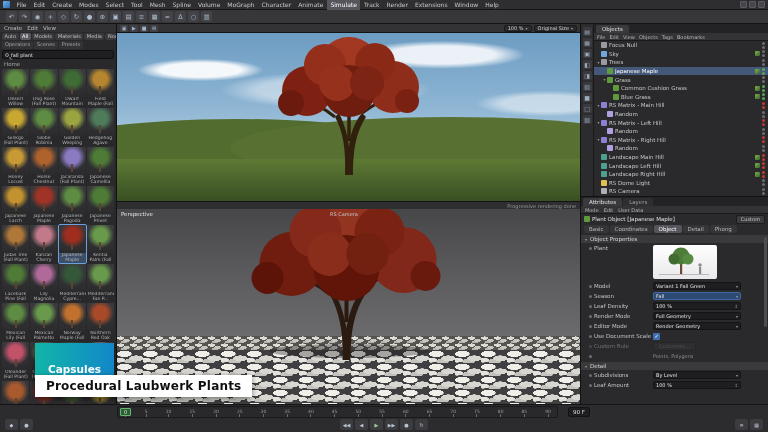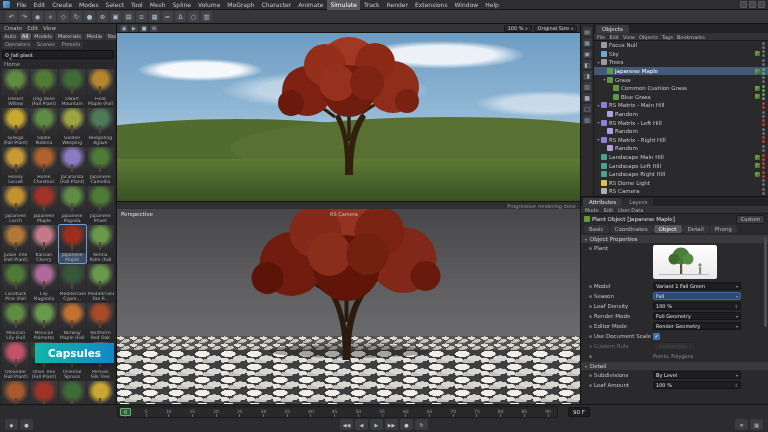--- a/index.html
+++ b/index.html
@@ -138,21 +138,21 @@
   .tline{width:1px;height:3px;background:#6a6a6e;}
   .playhead{position:absolute;left:2px;top:1px;bottom:1px;width:11px;background:#2f5d3a;border:1px solid #64b46e;border-radius:1px;color:#d4edd6;font-size:5px;display:flex;align-items:center;justify-content:center;}
   .framef{height:10px;background:#1e1e20;border:1px solid #141416;border-radius:2px;font-size:5.5px;color:#e0e0e0;display:flex;align-items:center;padding:0 4px;}
   .endf{position:absolute;right:178px;top:2px;}
   .transport{position:absolute;left:0;right:0;bottom:0;height:15px;display:flex;align-items:center;padding:0 5px;gap:2px;}
   .tgrp{display:flex;gap:2px;align-items:center;}
   .tpb{min-width:13px;height:11px;background:#3c3c40;border-radius:2px;color:#b8c4d0;font-size:5px;display:flex;align-items:center;justify-content:center;padding:0 2px;}
   .tpb.play{color:#9fd49f;}
 
   
-  .badge{position:absolute;left:35px;top:343px;z-index:20;background:linear-gradient(90deg,#12b5a8,#1287c9);color:#fff;font-weight:bold;font-size:10.5px;padding:4px 13px;box-shadow:0 2px 6px rgba(0,0,0,.5);}
+  .badge{position:absolute;left:35px;top:343px;z-index:20;background:linear-gradient(90deg,#12b5a8,#1287c9);color:#fff;font-weight:bold;font-size:10.5px;padding:20px 13px;box-shadow:0 2px 6px rgba(0,0,0,.5);}
   .titlebox{position:absolute;left:35px;top:375px;z-index:20;background:#fff;color:#101010;font-weight:bold;font-size:12px;padding:4px 11px;box-shadow:0 2px 6px rgba(0,0,0,.5);letter-spacing:.2px;}
 </style>
 </head>
 <body>
 
 <div id="app">
 
   <div class="menubar">
     <div class="logo"></div>
     <div class="mitems">
@@ -936,14 +936,15 @@
         </div>
       <div class="sp"></div>
       <div class="tgrp">
           <div class="tpb">≡</div>
           <div class="tpb">▦</div>
         </div>
     </div>
   </div>
 
   <div class="badge">Capsules</div>
+  <div class="titlebox">Procedural Laubwerk Plants</div>
 
 </div>
 
 </body></html>

